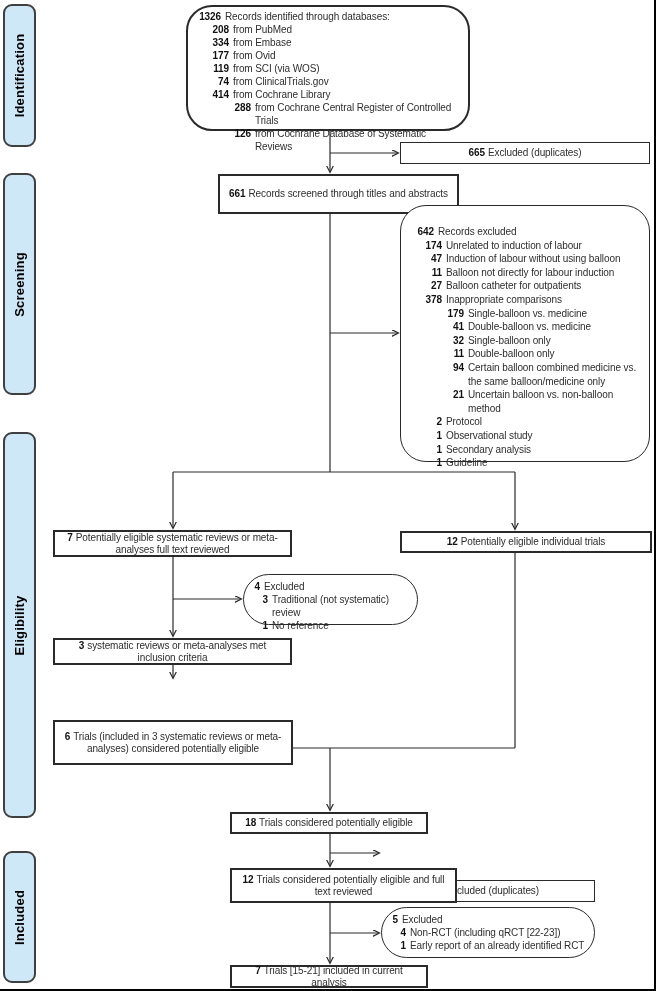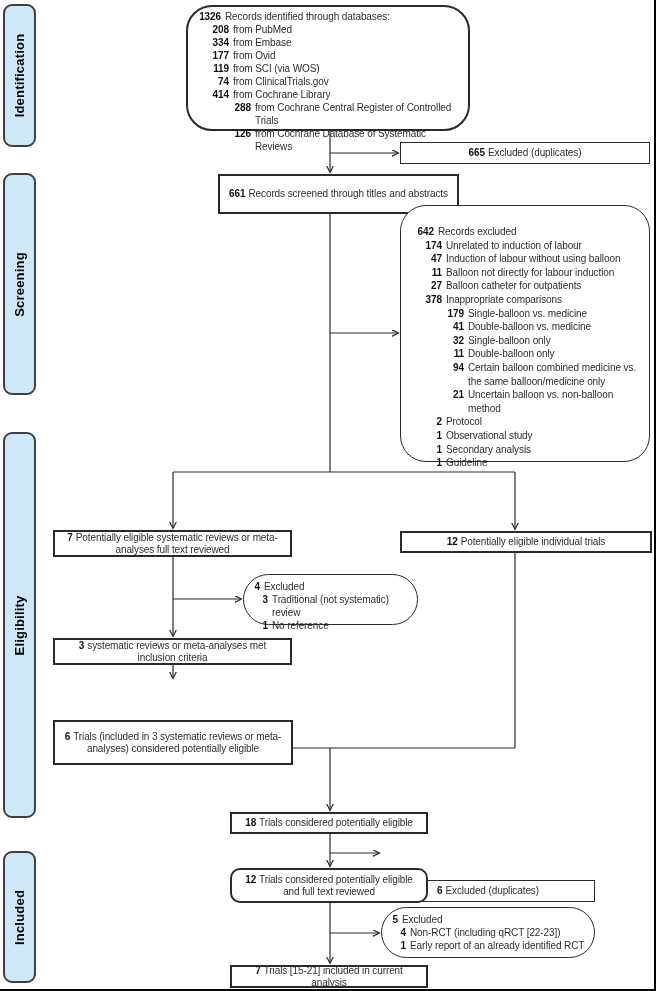--- a/index.html
+++ b/index.html
@@ -235,21 +235,21 @@
   </div>
 
   <div class="box thick center" style="left:230px;top:812px;width:198px;height:22px;">
     <p><span class="cnum">18</span><span>Trials considered potentially eligible</span></p>
   </div>
 
   <div class="box center" style="left:381px;top:841px;width:214px;height:22px;margin-top:39px;">
     <p><span class="cnum">6</span><span>Excluded (duplicates)</span></p>
   </div>
 
-  <div class="box thick center" style="left:230px;top:868px;width:198px;height:35px;border-radius:10px;">
+  <div class="box thick center" style="left:230px;top:868px;width:227px;height:35px;">
     <p><span class="cnum">12</span><span>Trials considered potentially eligible and full text reviewed</span></p>
   </div>
 
   <div class="box list" style="left:381px;top:907px;width:214px;height:51px;padding:5px 6px;">
     <div class="line ind0">
         <span class="num" style="width:10px;">5</span>
         <span class="txt">Excluded</span>
       </div>
     <div class="line ind0">
         <span class="num" style="width:18px;">4</span>

